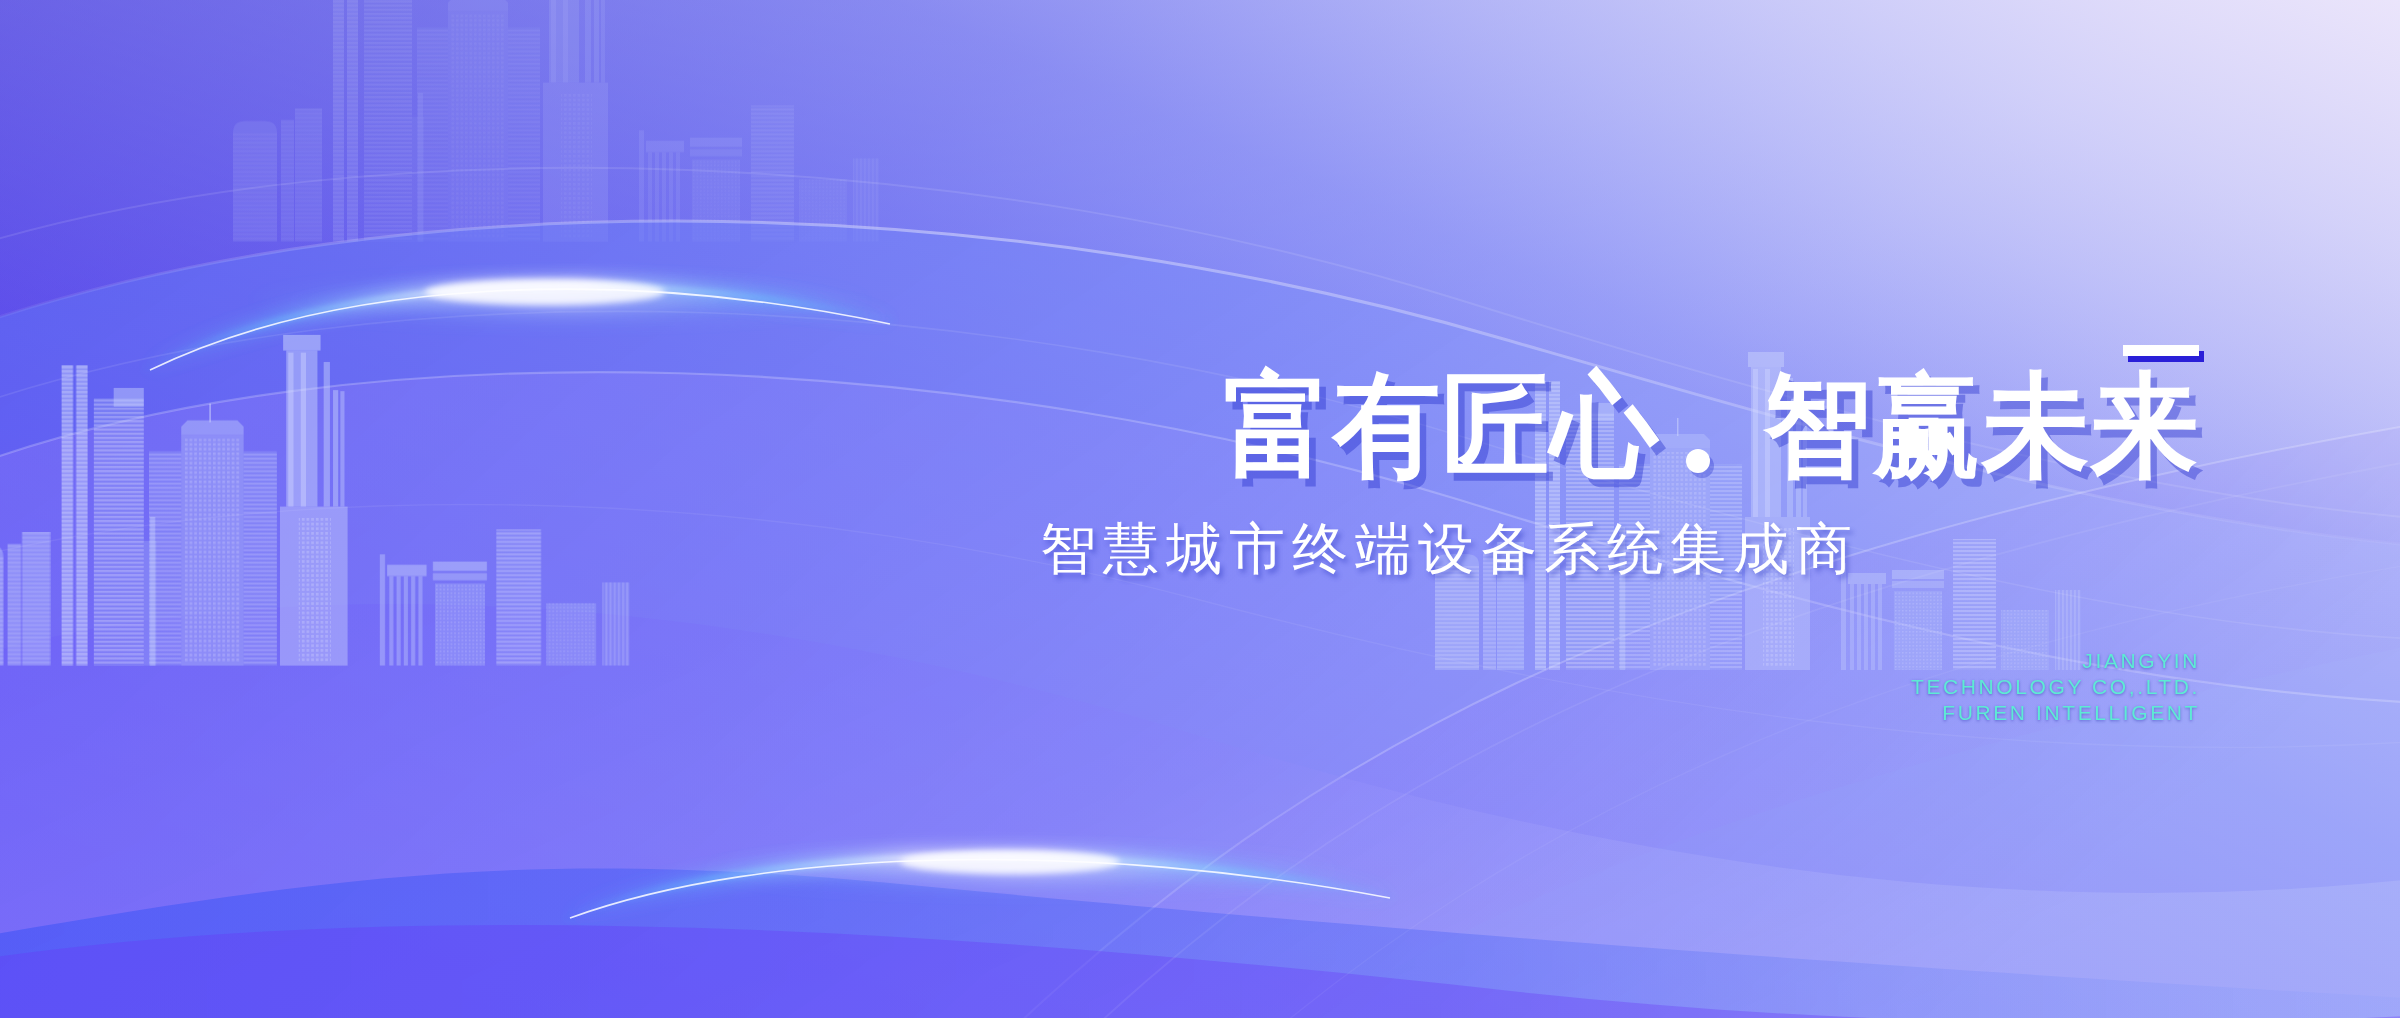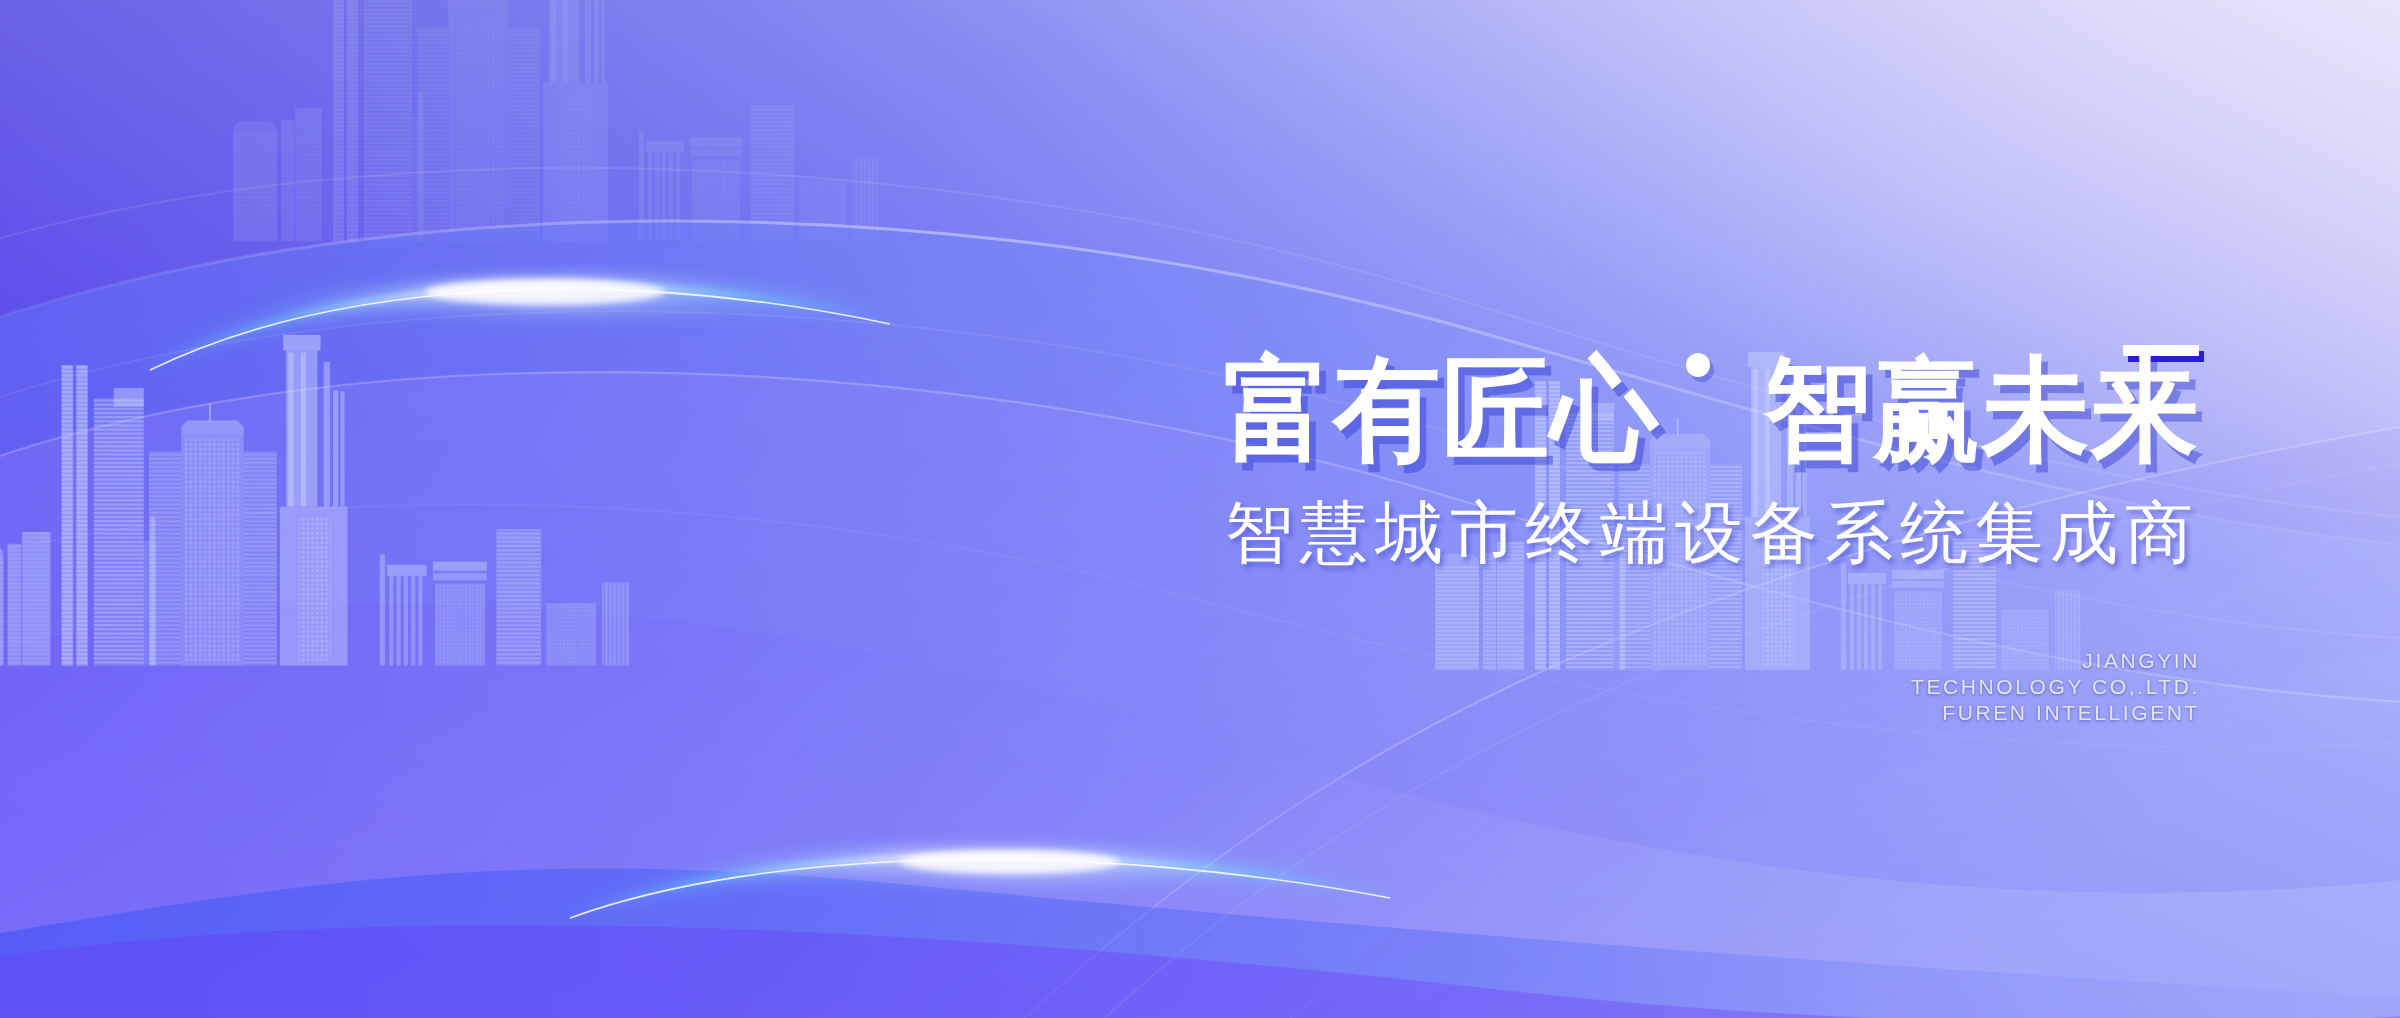--- a/index.html
+++ b/index.html
@@ -42,21 +42,21 @@
     background: #ffffff;
     box-shadow: 5px 6px 0 #2a1fd8;
   }
   .headline {
     position: absolute;
     left: 1040px;
     top: 353px;
     width: 1160px;
     height: 130px;
     display: flex;
-    align-items: flex-start;
+    align-items: flex-end;
     justify-content: flex-end;
     white-space: nowrap;
   }
   .headline .seg {
     font-size: 114px;
     font-weight: bold;
     color: #ffffff;
     letter-spacing: 2px;
     font-family: "DejaVu Sans", "Liberation Sans", sans-serif;
     text-shadow: 7px 8px 0 rgba(30,40,200,0.38);
@@ -71,37 +71,36 @@
     height: 24px;
     border-radius: 50%;
     background: #ffffff;
     margin: 0 26px 10px 26px;
     box-shadow: 4px 5px 0 rgba(30,40,200,0.30);
     flex: 0 0 auto;
   }
   .subtitle {
     position: absolute;
     left: 1040px;
-    top: 488px;
+    top: 512px;
     width: 1160px;
-    text-align: right;
-    font-size: 68px;
+    font-size: 56px;
     color: #ffffff;
     letter-spacing: 7px;
     font-family: "DejaVu Sans", "Liberation Sans", sans-serif;
     text-shadow: 3px 4px 5px rgba(40,50,190,0.45);
     white-space: nowrap;
   }
   .company {
     position: absolute;
     left: 1740px;
     top: 648px;
     width: 460px;
     text-align: right;
-    color: #e5e5e5;
+    color: #5eead4;
     font-size: 21px;
     line-height: 26px;
     letter-spacing: 2.6px;
     font-family: "Liberation Sans", sans-serif;
     text-shadow: 0 1px 3px rgba(35,45,170,0.55);
     white-space: nowrap;
   }
   .company div { white-space: nowrap; }
 </style>
 </head>

